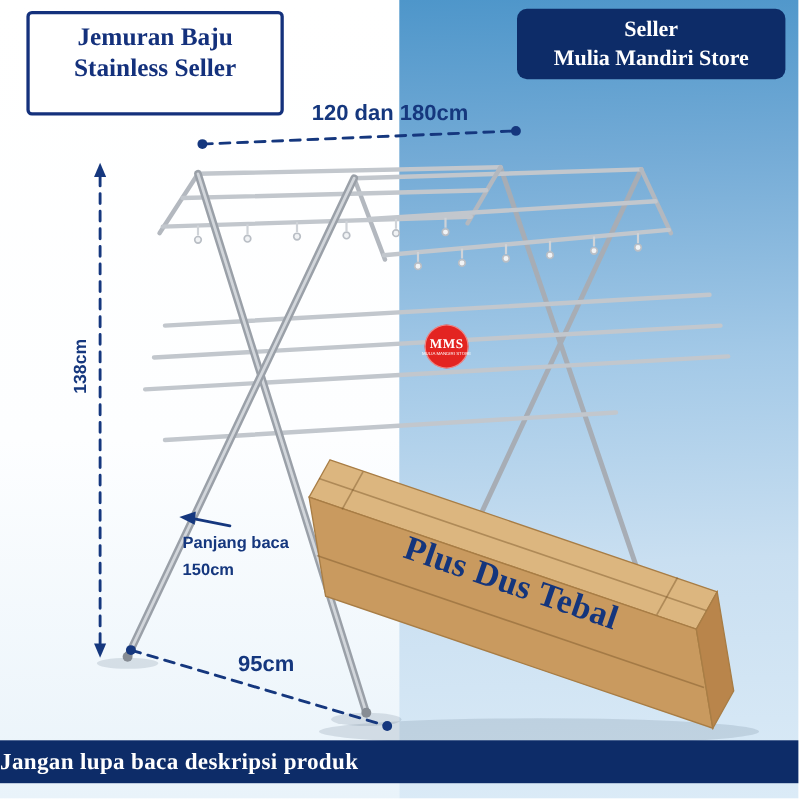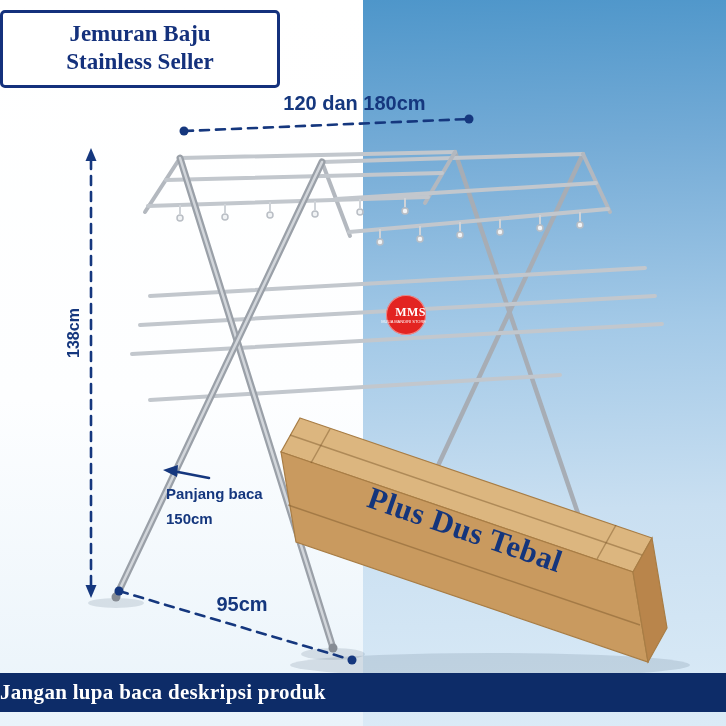--- a/index.html
+++ b/index.html
@@ -13,21 +13,21 @@
     background:linear-gradient(180deg,#ffffff 0%,#fdfeff 55%,#e9f3fa 100%); }
   #bg-right { left:363px; top:0; width:363px; height:726px;
     background:linear-gradient(178deg,#4e96ca 0%,#74abd6 20%,#a3c9e7 45%,#c9dff1 70%,#dbebf7 100%); }
 
   
   #rack-svg, #anno-svg { left:0; top:0; width:726px; height:726px; }
   #rack-svg { z-index:2; }
   #anno-svg { z-index:5; pointer-events:none; }
 
   
-  #title-box { left:0; top:10px; width:280px; padding:7px 8px 9px;
+  #title-box { left:24px; top:10px; width:234px; padding:7px 8px 26px;
     background:#ffffff; border:3px solid #14317c; border-radius:5px;
     text-align:center; z-index:6; }
   .title-line { font-family:"Liberation Serif", serif; font-weight:bold;
     font-size:23px; color:#14317c; line-height:1.22; }
 
   #seller-box { left:470px; top:8px; width:244px; height:64px; background:#0d2c68;
     border-radius:9px; display:flex; flex-direction:column; align-items:center;
     justify-content:center; z-index:6; }
   .seller-line { font-family:"Liberation Serif", serif; font-weight:bold;
     font-size:20px; color:#ffffff; line-height:1.3; }
@@ -35,21 +35,21 @@
   
   .dim-label { color:#15377e; font-weight:bold; z-index:6; }
   #width-label { left:252px; top:92px; width:205px; text-align:center; font-size:20px; }
   #height-label { left:35px; top:324px; width:78px; text-align:center;
     font-size:16px; transform:rotate(-90deg); }
   #pole-label { left:166px; top:481px; font-size:15px; line-height:25px; }
   #depth-label { left:204px; top:593px; width:76px; text-align:center; font-size:20px; }
 
   
   #mms-logo { left:386px; top:295px; width:40px; height:40px; background:#e32421;
-    border-radius:50%; display:flex; flex-direction:column; align-items:flex-end;
+    border-radius:50%; display:flex; flex-direction:column; align-items:center;
     justify-content:center; z-index:4; box-shadow:inset 0 0 0 1px rgba(255,255,255,0.45); }
   .logo-text { font-family:"Liberation Serif", serif; font-weight:bold; font-size:12px;
     color:#ffffff; line-height:1; letter-spacing:0.5px; }
   .logo-sub { font-size:4px; color:#ffffff; margin-top:1px; white-space:nowrap; }
 
   
   #box-text { left:300px; top:512px; width:330px; text-align:center;
     transform:rotate(19deg); font-family:"Liberation Serif", serif; font-weight:bold;
     font-size:31px; color:#14357c; letter-spacing:0.5px; z-index:4; }
 
@@ -185,20 +185,24 @@
       <line class="dim-solid" x1="209" y1="478" x2="178" y2="472"></line>
       <polygon class="dim-fill" points="163,470 178,465 177,477"></polygon>
     </g>
   </svg>
 
   <div id="title-box" class="abs">
     <div class="title-line">Jemuran Baju</div>
     <div class="title-line">Stainless Seller</div>
   </div>
 
+  <div id="seller-box" class="abs">
+    <div class="seller-line">Seller</div>
+    <div class="seller-line">Mulia Mandiri Store</div>
+  </div>
 
   <div id="width-label" class="abs dim-label">120 dan 180cm</div>
   <div id="height-label" class="abs dim-label">138cm</div>
   <div id="pole-label" class="abs dim-label">
     <span style="display:block">Panjang baca</span>
     <span style="display:block">150cm</span>
   </div>
   <div id="depth-label" class="abs dim-label">95cm</div>
 
   <div id="mms-logo" class="abs">

